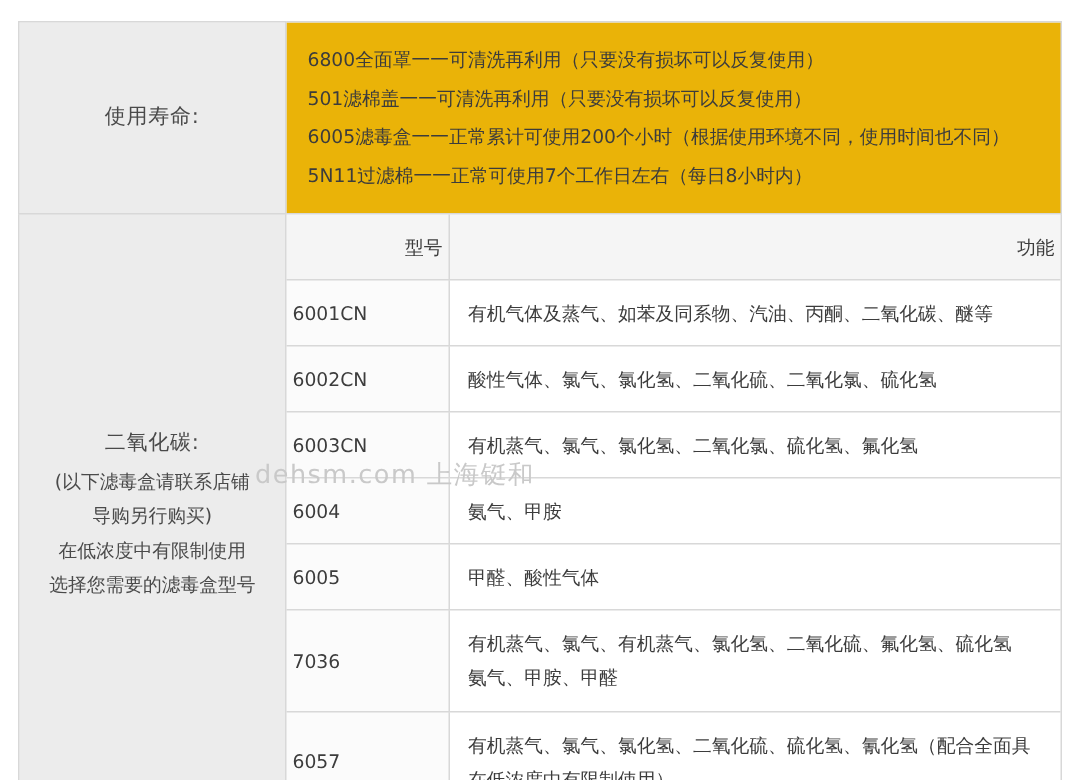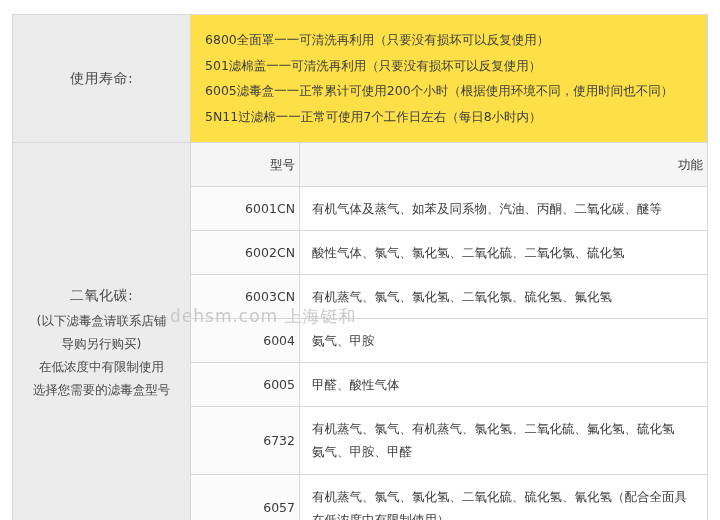--- a/index.html
+++ b/index.html
@@ -44,21 +44,21 @@
   .lbl-title {
     font-size: 14px;
     letter-spacing: 0.5px;
   }
   .lbl-sub {
     font-size: 12.5px;
     line-height: 1.85;
   }
   
   .life {
-    background: #fde047;
+    background: #eab308;
     padding: 12px 0 12px 14px;
   }
   .life p {
     margin: 0;
     font-size: 12.5px;
     line-height: 2.05;
     color: #3c3c3c;
     white-space: nowrap;
   }
   
@@ -91,21 +91,21 @@
     border-bottom: 0;
   }
   .hd {
     text-align: right;
     font-size: 13px;
     padding: 10px 4px;
     background: #f5f5f5;
   }
   .col-model {
     width: 100px;
-    text-align: right;
+    text-align: left;
     padding: 10px 4px;
     background: #fbfbfb;
   }
   .col-func {
     padding: 10px 12px;
   }
   .func-line {
     display: block;
   }
   
@@ -185,21 +185,21 @@
               </tr>
 
               <tr>
                 <td class="col-model">6005</td>
                 <td class="col-func">
                   <span class="func-line">甲醛、酸性气体</span>
                 </td>
               </tr>
 
               <tr>
-                <td class="col-model">6732</td>
+                <td class="col-model">7036</td>
                 <td class="col-func">
                   <span class="func-line">有机蒸气、氯气、有机蒸气、氯化氢、二氧化硫、氟化氢、硫化氢</span>
                   <span class="func-line">氨气、甲胺、甲醛</span>
                 </td>
               </tr>
 
               <tr>
                 <td class="col-model">6057</td>
                 <td class="col-func">
                   <span class="func-line">有机蒸气、氯气、氯化氢、二氧化硫、硫化氢、氰化氢（配合全面具</span>

